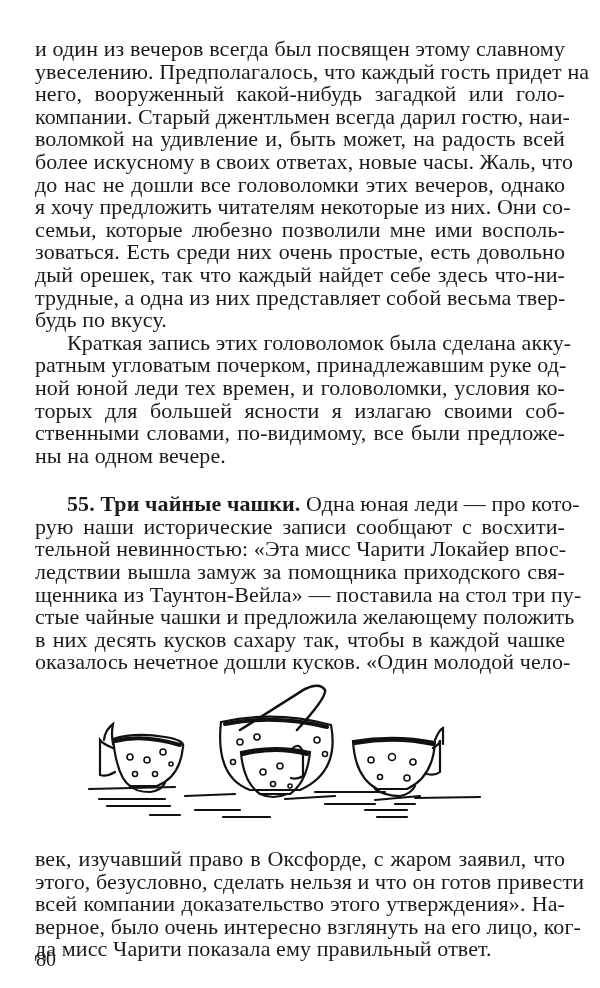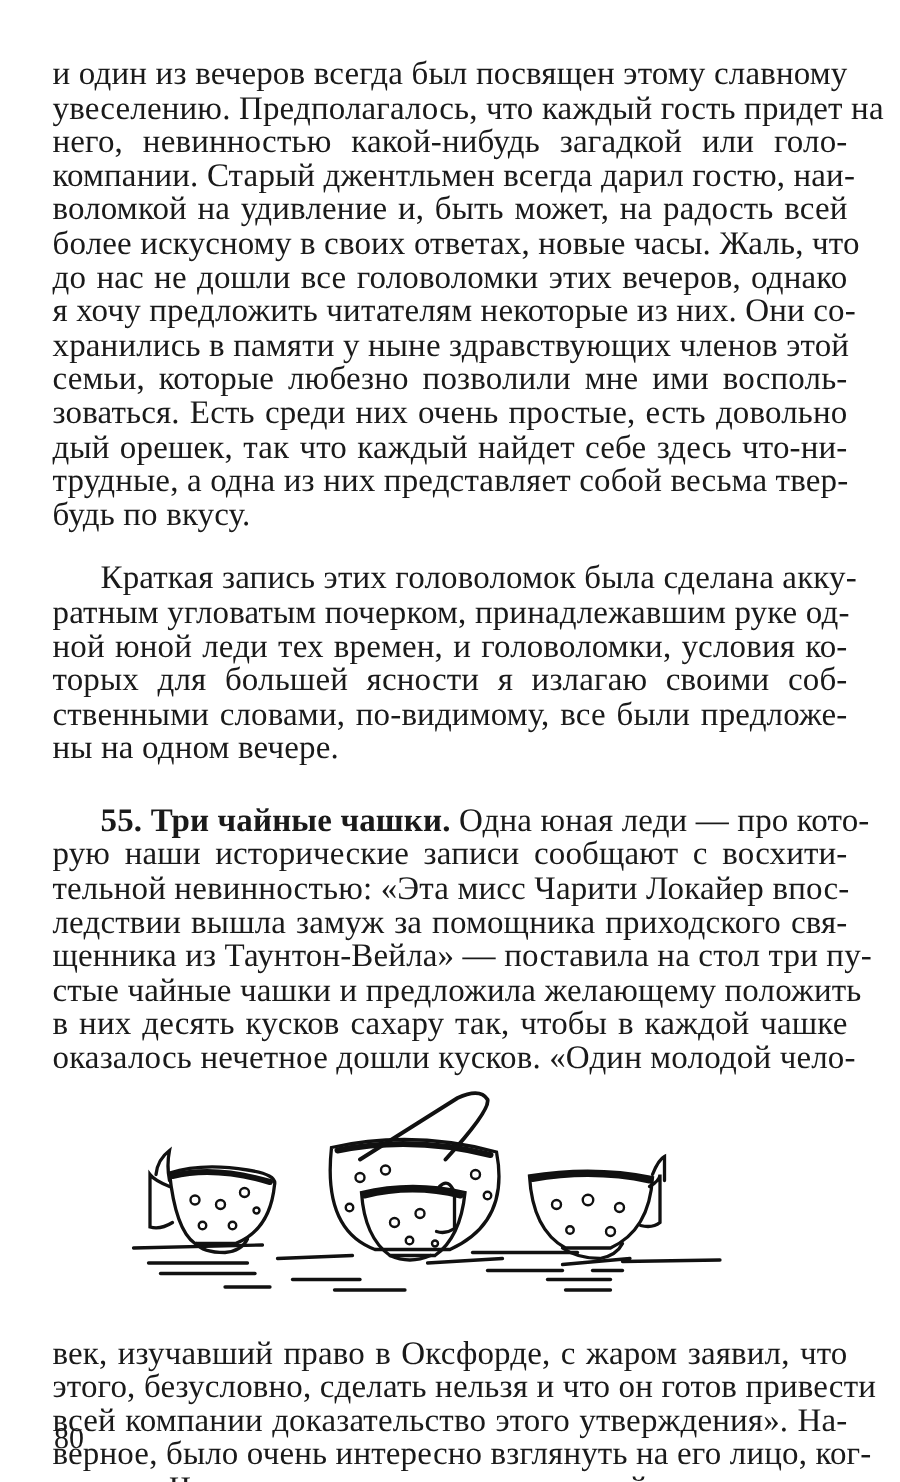--- a/index.html
+++ b/index.html
@@ -7,41 +7,40 @@
     width: 600px; height: 988px; background: #ffffff; position: relative; overflow: hidden;
     font-family: "Liberation Serif", "DejaVu Serif", serif; color: #1a1a1a;
   }
   .page { position: absolute; left: 35px; top: 38px; width: 530px; }
   .line {
     display: block; height: 22.6px; line-height: 22.6px; font-size: 22px;
     white-space: nowrap; text-align: justify; text-align-last: justify;
     letter-spacing: 0.1px;
   }
   .line.last { text-align-last: left; }
-  .indent { padding-left: 32px; margin-top: 20px; }
+  .indent { padding-left: 32px; }
   .gap-before { margin-top: 26px; }
   .bold { font-weight: bold; }
   .illustration { display: block; width: 530px; height: 160px; margin-top: 8px; margin-bottom: 6px; }
   .page-number { position: absolute; left: 36px; top: 948px; font-size: 20px; text-align: right; }
 </style>
 </head>
 <body>
 
 <div class="page">
 
   <div>
     <span class="line">и один из вечеров всегда был посвящен этому славному</span>
     <span class="line">увеселению. Предполагалось, что каждый гость придет на</span>
-    <span class="line">него, невинностью какой-нибудь загадкой или голо-</span>
+    <span class="line">него, вооруженный какой-нибудь загадкой или голо-</span>
     <span class="line">компании. Старый джентльмен всегда дарил гостю, наи-</span>
     <span class="line">воломкой на удивление и, быть может, на радость всей</span>
     <span class="line">более искусному в своих ответах, новые часы. Жаль, что</span>
     <span class="line">до нас не дошли все головоломки этих вечеров, однако</span>
     <span class="line">я хочу предложить читателям некоторые из них. Они со-</span>
-    <span class="line">хранились в памяти у ныне здравствующих членов этой</span>
     <span class="line">семьи, которые любезно позволили мне ими восполь-</span>
     <span class="line">зоваться. Есть среди них очень простые, есть довольно</span>
     <span class="line">дый орешек, так что каждый найдет себе здесь что-ни-</span>
     <span class="line">трудные, а одна из них представляет собой весьма твер-</span>
     <span class="line last">будь по вкусу.</span>
   </div>
 
   <div>
     <span class="line indent">Краткая запись этих головоломок была сделана акку-</span>
     <span class="line">ратным угловатым почерком, принадлежавшим руке од-</span>

